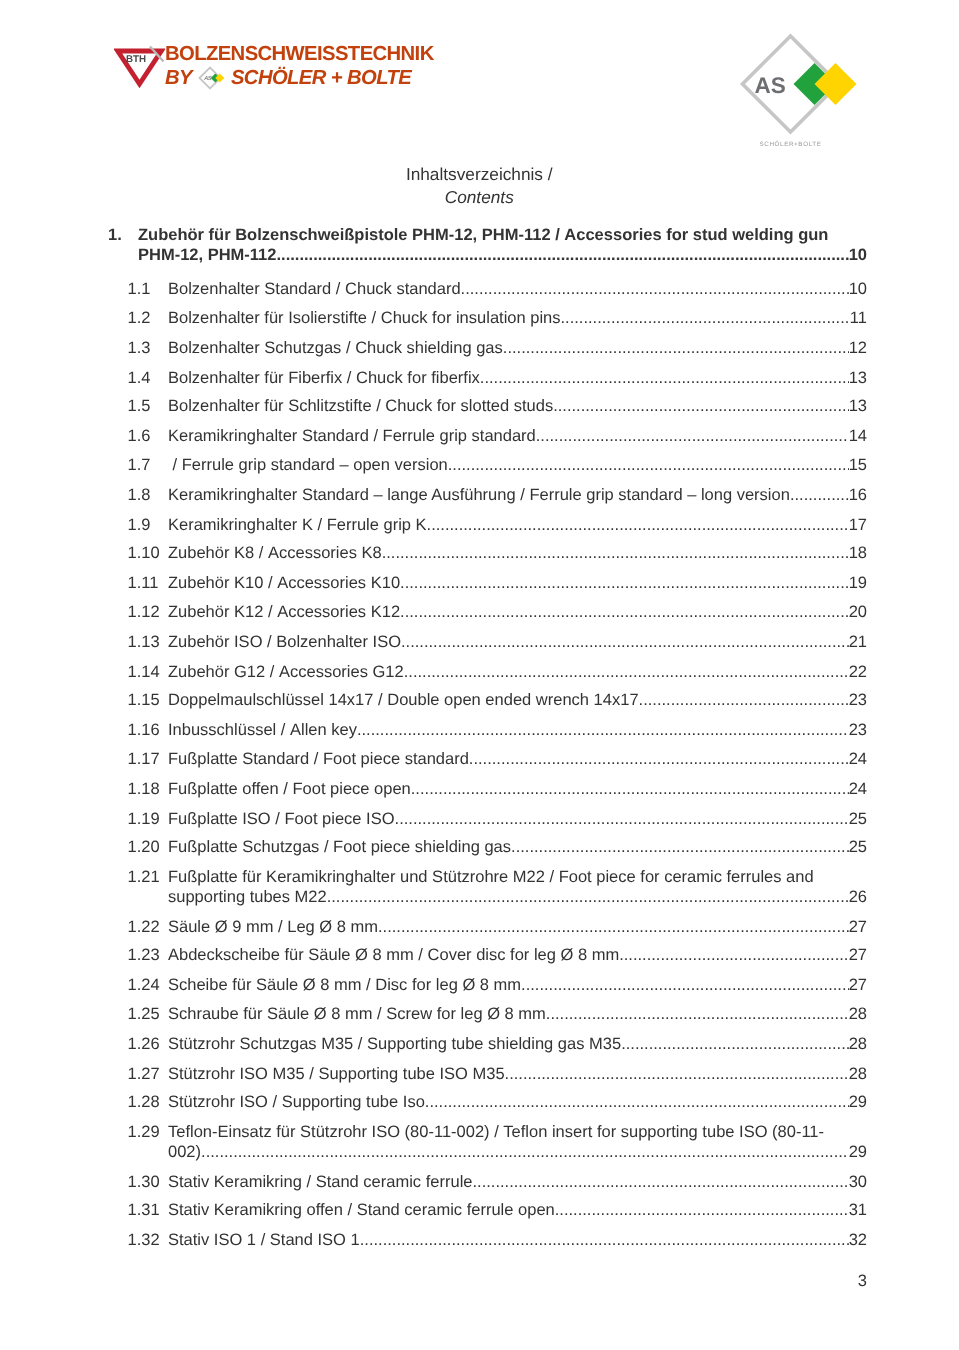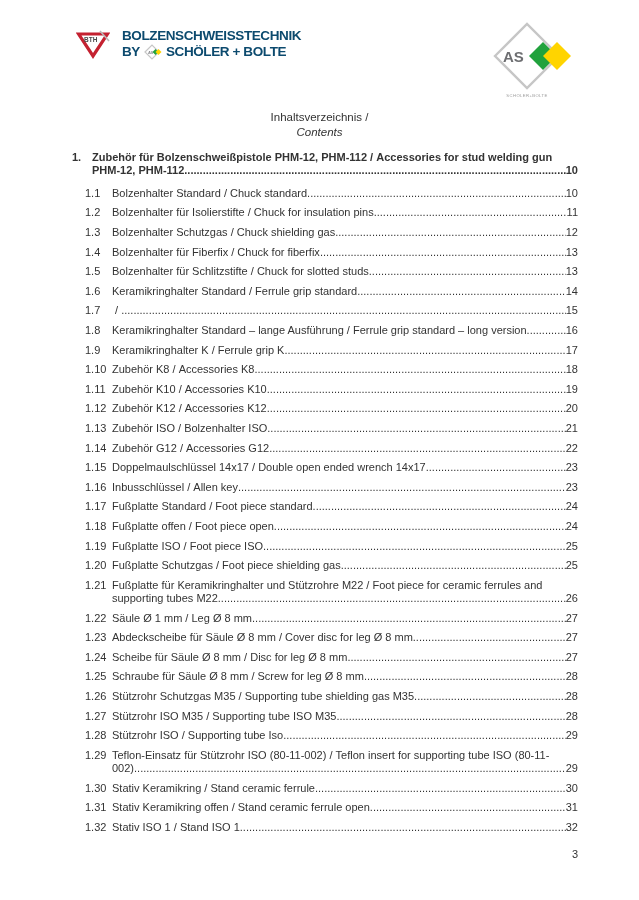--- a/index.html
+++ b/index.html
@@ -6,23 +6,23 @@
   body {
     width:639px; height:900px; background:#ffffff; position:relative;
     font-family:"Liberation Sans", sans-serif; color:#333333;
     overflow:hidden;
   }
   .page { position:absolute; inset:0; }
 
   
   .brand { position:absolute; left:76px; top:28px; display:flex; align-items:flex-start; }
   .brand-logo { margin-top:2px; }
-  .brand-text { margin-left:12px; color:#0c4a6e; font-weight:bold;
+  .brand-text { margin-left:0; color:#c2410c; font-weight:bold;
                 font-size:13.5px; line-height:16px; letter-spacing:-0.4px; }
-  .brand-line2 { display:flex; align-items:center; gap:4px; }
+  .brand-line2 { display:flex; align-items:center; gap:4px;font-style:italic; }
   .as-badge { position:absolute; left:484px; top:22px; }
 
   
   .doc-title { position:absolute; left:0; right:0; top:110px; text-align:center;
                font-size:11.5px; font-weight:normal; line-height:14.5px; }
   .doc-title .en { font-style:italic; }
 
   
   .toc { position:absolute; left:0; right:0; top:151px; font-size:11px; line-height:13.4px; }
   .toc-row { display:flex; align-items:baseline; margin-bottom:6.2px; }
@@ -183,20 +183,21 @@
       </span>
 
     </span>
   </div>
 
   <div class="toc-row item-row">
     <span class="toc-num">1.7</span>
     <span class="toc-body">
       <span class="tline l1">
               <span class="sep"> / </span>
+              <span class="en">Ferrule grip standard – open version</span>
         <span class="dots d1"></span>
         <span class="pg p1">15</span>
       </span>
 
     </span>
   </div>
 
   <div class="toc-row item-row">
     <span class="toc-num">1.8</span>
     <span class="toc-body">
@@ -393,21 +394,21 @@
         <span class="dots"></span>
         <span class="pg">26</span>
       </span>
     </span>
   </div>
 
   <div class="toc-row item-row">
     <span class="toc-num">1.22</span>
     <span class="toc-body">
       <span class="tline l1">
-        <span class="de">Säule Ø 1 mm</span>
+        <span class="de">Säule Ø 9 mm</span>
               <span class="sep"> / </span>
               <span class="en">Leg Ø 8 mm</span>
         <span class="dots d1"></span>
         <span class="pg p1">27</span>
       </span>
 
     </span>
   </div>
 
   <div class="toc-row item-row">

